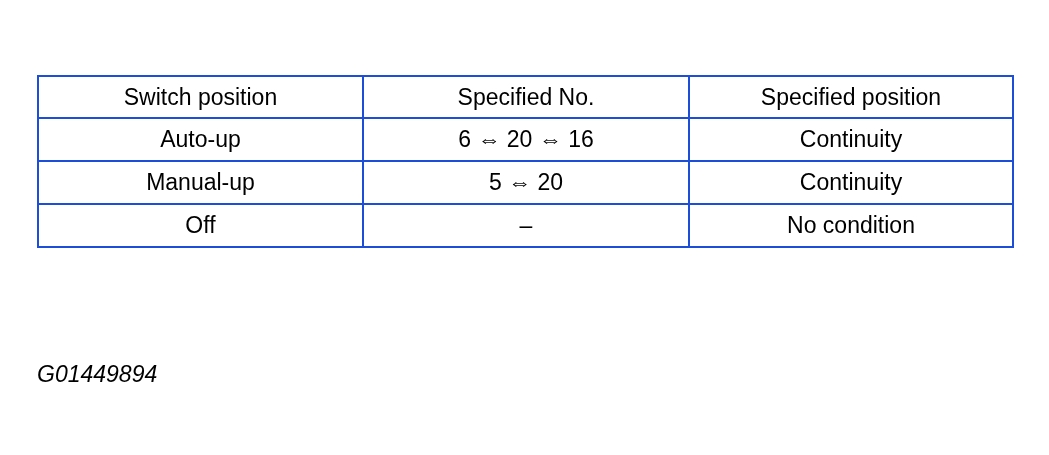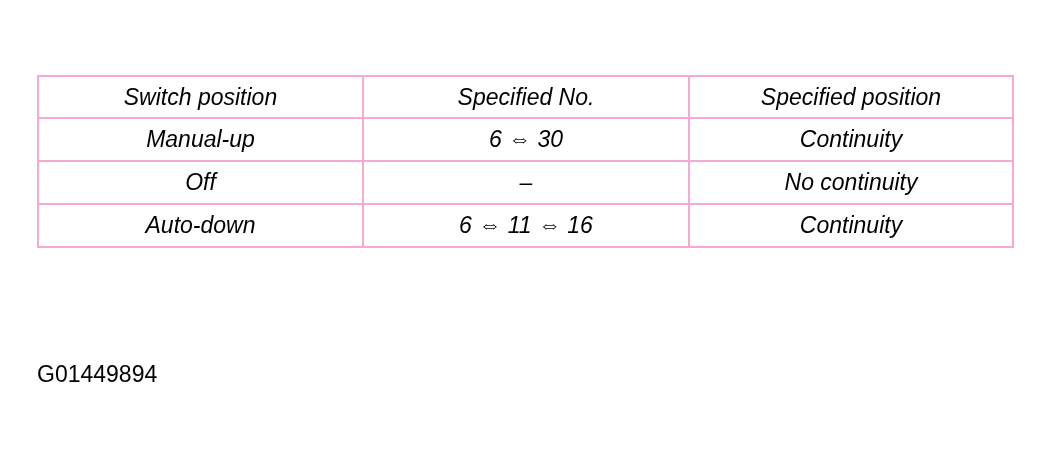--- a/index.html
+++ b/index.html
@@ -1,52 +1,52 @@
 <!DOCTYPE html>
 <html><head>
 <meta charset="utf-8">
 <style>
   html, body { margin: 0; padding: 0; background: #ffffff; }
   body { width: 1049px; height: 455px; position: relative; overflow: hidden;
          font-family: "Liberation Sans", sans-serif; color: #000; }
   table.spec { position: absolute; left: 37px; top: 75px; width: 975px;
                border-collapse: collapse; table-layout: fixed; }
-  table.spec td, table.spec th { border: 2px solid #f9a8d4; text-align: center;
-               font-weight: normal; font-size: 23px; padding: 0; font-style: italic; }
+  table.spec td, table.spec th { border: 2px solid #1d4ed8; text-align: center;
+               font-weight: normal; font-size: 23px; padding: 0; }
   col.c1 { width: 325px; } col.c2 { width: 326px; } col.c3 { width: 324px; }
   tr.hdr th { height: 40px; }
   tr.r td { height: 41px; }
-  .fig-id { position: absolute; left: 37px; top: 361px; font-size: 23px; }
+  .fig-id { position: absolute; left: 37px; top: 361px; font-size: 23px; font-style: italic; }
 </style>
 </head>
 <body>
 
 <table class="spec">
   <colgroup>
       <col class="c1">
       <col class="c2">
       <col class="c3">
     </colgroup>
   <tbody>
       <tr class="hdr">
     <th>Switch position</th>
     <th>Specified No.</th>
     <th>Specified position</th>
   </tr>
   <tr class="r">
+    <td>Auto-up</td>
+    <td>6 ⇔ 20 ⇔ 16</td>
+    <td>Continuity</td>
+  </tr>
+  <tr class="r">
     <td>Manual-up</td>
-    <td>6 ⇔ 30</td>
+    <td>5 ⇔ 20</td>
     <td>Continuity</td>
   </tr>
   <tr class="r">
     <td>Off</td>
     <td>–</td>
-    <td>No continuity</td>
-  </tr>
-  <tr class="r">
-    <td>Auto-down</td>
-    <td>6 ⇔ 11 ⇔ 16</td>
-    <td>Continuity</td>
+    <td>No condition</td>
   </tr>
 </tbody>
   </table>
 
 <div class="fig-id">G01449894</div>
 
 </body></html>

